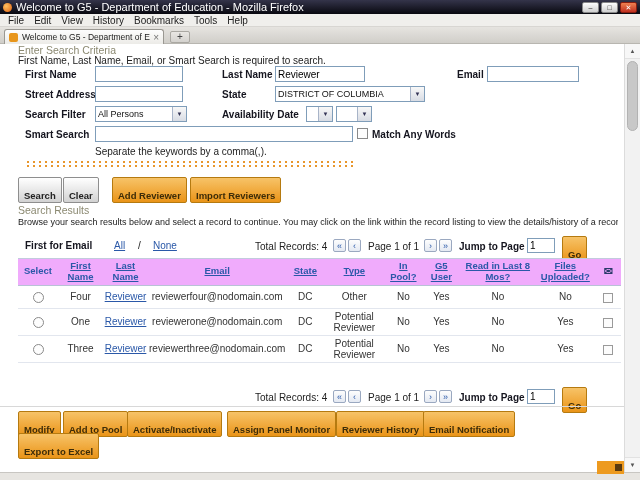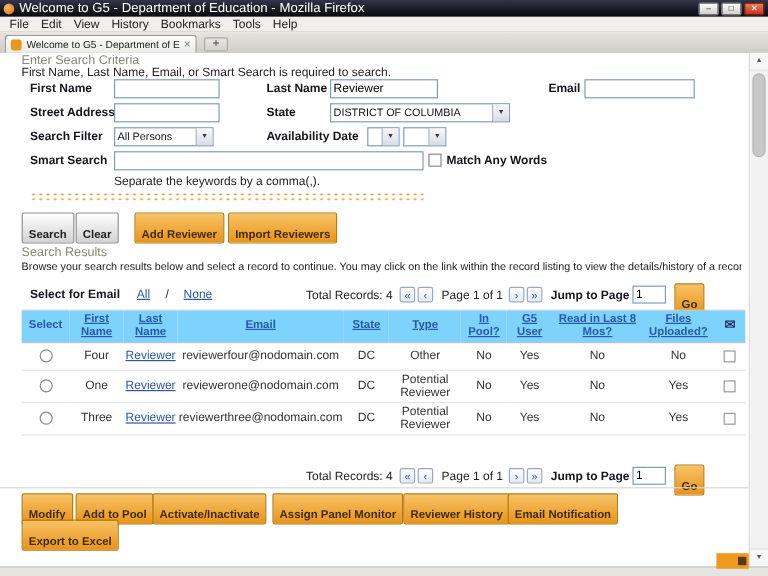--- a/index.html
+++ b/index.html
@@ -57,21 +57,21 @@
   .btn.gray { background:linear-gradient(#ffffff,#d2d2d2); border:1px solid #8e8e8e; color:#222; }
   .btn.orange { background:linear-gradient(#f7c368,#ea9418); border:1px solid #b57a10; color:#3d2c08; }
   .link { color:#2a58a8; text-decoration:underline; cursor:pointer; }
   .pgbtn { position:absolute; width:13px; height:13px; background:linear-gradient(#fdfdfd,#e4e9f2);
     border:1px solid #9aa8c0; border-radius:2px; font-size:9px; line-height:10px; text-align:center;
     color:#2a58a8; padding:0; cursor:pointer; }
   .jump-inp { position:absolute; width:28px; height:15px; border:1px solid #7f9db9;
     font:10px "Liberation Sans", sans-serif; padding:0 2px; }
 
   .results-table { position:absolute; left:18px; top:214px; border-collapse:collapse; table-layout:fixed; }
-  .results-table th { background:#7dd3fc; border-top:1px solid #c2cbdd; border-bottom:1px solid #b8c2d6;
+  .results-table th { background:#f0abfc; border-top:1px solid #c2cbdd; border-bottom:1px solid #b8c2d6;
     padding:2px 1px; font-size:9.5px; color:#2a58a8; line-height:1.15; vertical-align:middle; }
   .results-table th .hlink { text-decoration:underline; cursor:pointer; }
   .results-table td { padding:2px 1px; font-size:10px; color:#333; text-align:center; height:23px;
     border-bottom:1px solid #e2e6ee; background:#fff; line-height:1.1; }
   .env { font-size:11px; color:#2a3a6a; text-decoration:none; }
   .hline { position:absolute; height:1px; background:#d8d8d8; }
 
   
   .scrollbar { position:absolute; right:0; top:44px; width:16px; height:428px; background:#f2f2f2;
     border-left:1px solid #dcdcdc; }
@@ -135,21 +135,21 @@
 
     <div class="lbl" style="left:25px;top:45px;">Street Address</div>
     <input class="inp" style="left: 95px; top: 42px; width: 88px;" value="">
     <div class="lbl" style="left:222px;top:45px;">State</div>
     <div class="sel" style="left:275px;top:42px;width:150px;">
       <span>DISTRICT OF COLUMBIA</span>
       <span class="arrow">▼</span>
     </div>
 
     <div class="lbl" style="left:25px;top:65px;">Search Filter</div>
-    <div class="sel" style="left:95px;top:62px;width:83px;">
+    <div class="sel" style="left:95px;top:62px;width:92px;">
       <span>All Persons</span>
       <span class="arrow">▼</span>
     </div>
     <div class="lbl" style="left:222px;top:65px;">Availability Date</div>
     <div class="sel" style="left:306px;top:62px;width:27px;">
       <span></span>
       <span class="arrow">▼</span>
     </div>
     <div class="sel" style="left:336px;top:62px;width:36px;">
       <span></span>
@@ -166,21 +166,21 @@
     <div class="dots" style="left:25px;top:116px;width:328px;height:8px;"></div>
 
     <button class="btn gray" style="left:18px;top:133px;">Search</button>
     <button class="btn gray" style="left:63px;top:133px;">Clear</button>
     <button class="btn orange" style="left:112px;top:133px;">Add Reviewer</button>
     <button class="btn orange" style="left:190px;top:133px;">Import Reviewers</button>
 
     <div class="sec" style="left:18px;top:160px;">Search Results</div>
     <div class="txt" style="left:18px;top:173px;font-size:9px;width:600px;overflow:hidden;">Browse your search results below and select a record to continue. You may click on the link within the record listing to view the details/history of a record.</div>
 
-    <div class="lbl" style="left:25px;top:196px;">Select for Email</div>
+    <div class="lbl" style="left:25px;top:196px;">First for Email</div>
     <span class="txt link" style="left:114px;top:196px;">All</span>
     <span class="txt" style="left:138px;top:196px;">/</span>
     <span class="txt link" style="left:153px;top:196px;">None</span>
 
     <span class="txt" style="left:255px;top:197px;">Total Records: 4</span>
     <button class="pgbtn" style="left:333px;top:195px;">«</button>
     <button class="pgbtn" style="left:348px;top:195px;">‹</button>
     <span class="txt" style="left:368px;top:197px;">Page 1 of 1</span>
     <button class="pgbtn" style="left:424px;top:195px;">›</button>
     <button class="pgbtn" style="left:439px;top:195px;">»</button>

